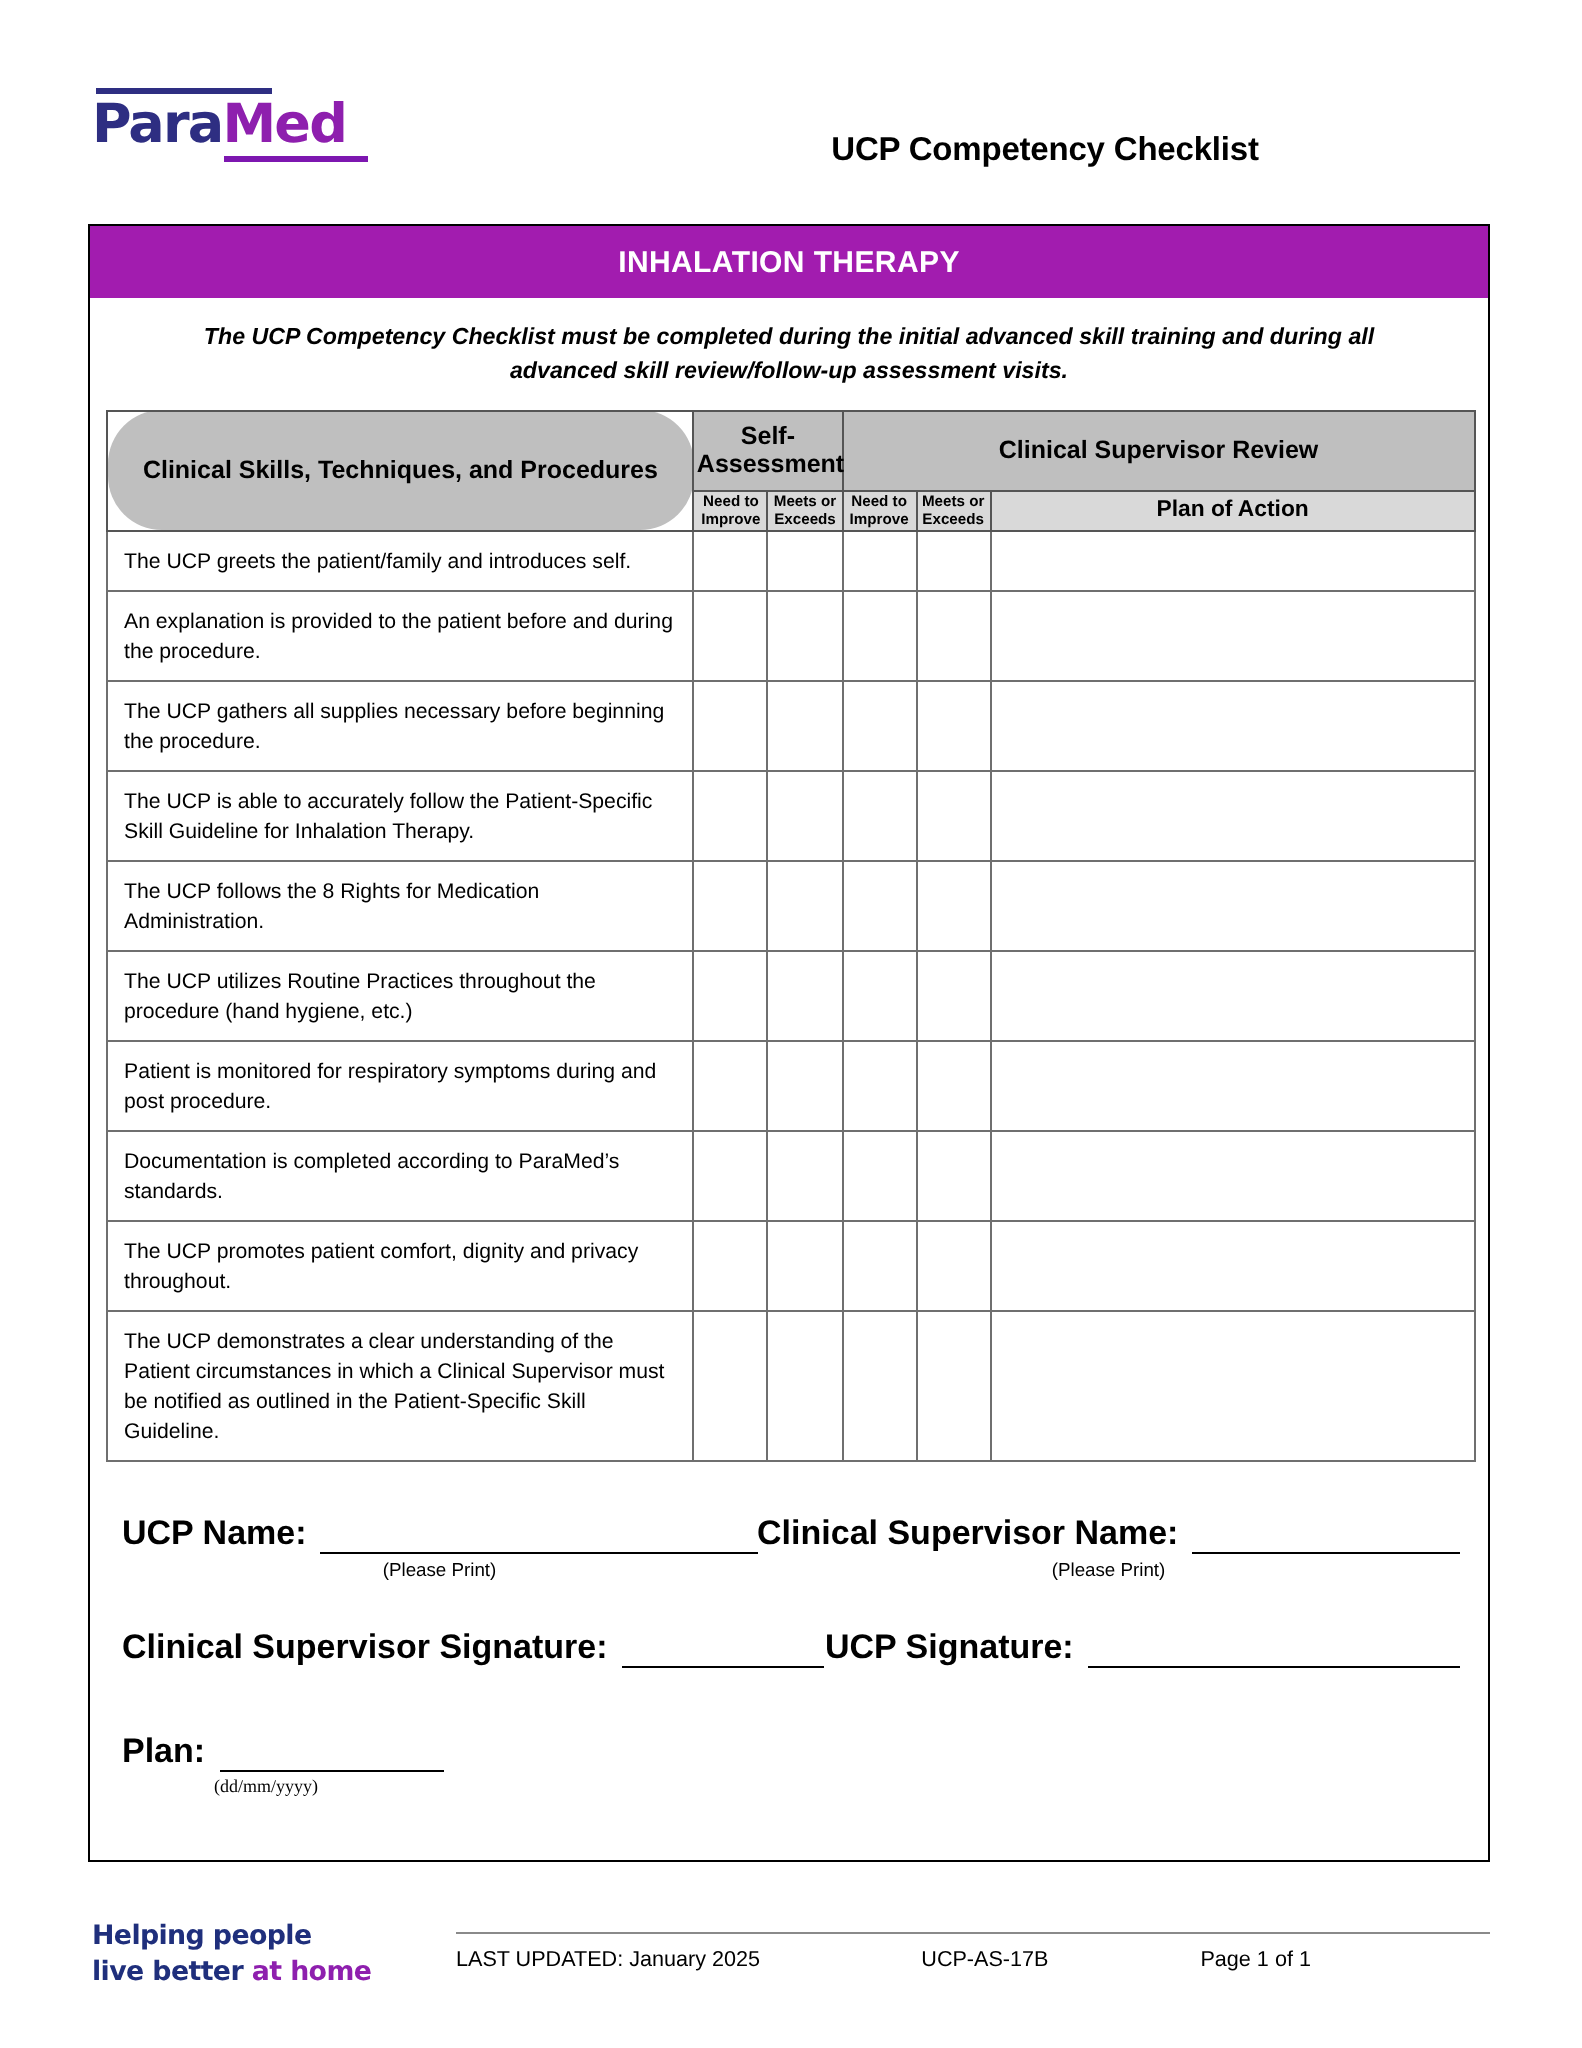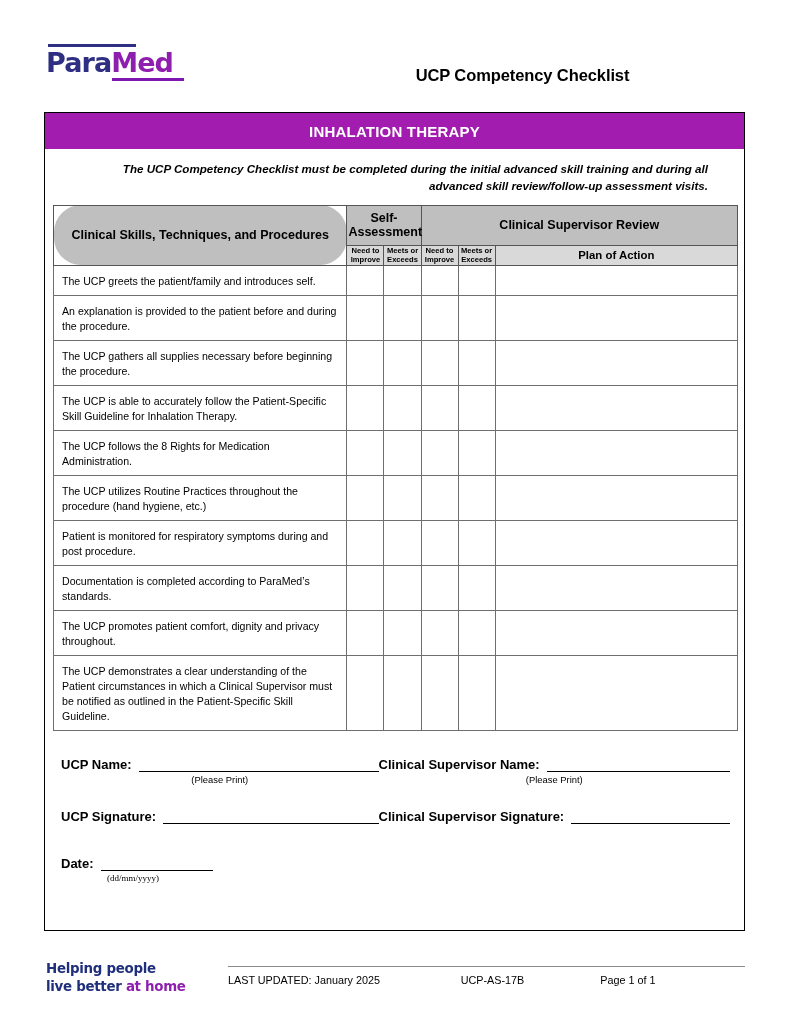--- a/index.html
+++ b/index.html
@@ -80,21 +80,21 @@
     display: flex;
     align-items: center;
     justify-content: center;
     font-size: 15px;
     font-weight: 700;
     letter-spacing: 0.2px;
   }
 
   .subtitle {
     padding: 12px 36px 10px 36px;
-    text-align: right;
+    text-align: center;
     font-size: 11.6px;
     font-weight: 700;
     font-style: italic;
     line-height: 1.45;
   }
 
   
   .table-wrap { padding: 0 8px; }
   table.checklist {
     width: 685px;
@@ -164,21 +164,21 @@
   .sig-col { position: relative; }
   .sig-col.left  { width: 318px; }
   .sig-col.right { width: 352px; }
   .sig-line {
     display: flex;
     align-items: flex-end;
   }
   .sig-label {
     font-weight: 700;
     white-space: nowrap;
-    font-size: 13px;
+    font-size: 17px;
   }
   .sig-rule {
     flex: 1;
     border-bottom: 1.4px solid #000;
     margin-left: 7px;
     height: 13px;
   }
   .sig-rule.short { flex: none; width: 112px; }
   .sig-hint {
     text-align: center;
@@ -377,40 +377,40 @@
           <span class="sig-label">Clinical Supervisor Name:</span>
           <span class="sig-rule"></span>
         </div>
         <div class="sig-hint">(Please Print)</div>
       </div>
     </div>
 
     <div class="spacer-22"></div>
 
     <div class="sig-row">
+      <div class="sig-col right">
+        <div class="sig-line">
+          <span class="sig-label">Clinical Supervisor Signature:</span>
+          <span class="sig-rule"></span>
+        </div>
+      </div>
       <div class="sig-col left">
         <div class="sig-line">
           <span class="sig-label">UCP Signature:</span>
           <span class="sig-rule"></span>
         </div>
       </div>
-      <div class="sig-col right">
-        <div class="sig-line">
-          <span class="sig-label">Clinical Supervisor Signature:</span>
-          <span class="sig-rule"></span>
-        </div>
-      </div>
     </div>
 
     <div class="spacer-30"></div>
 
     <div class="sig-row">
       <div class="sig-col left">
         <div class="sig-line">
-          <span class="sig-label">Date:</span>
+          <span class="sig-label">Plan:</span>
           <span class="sig-rule short"></span>
         </div>
         <div class="sig-hint date-hint">(dd/mm/yyyy)</div>
       </div>
     </div>
 
   </div>
 </div>
 
 <div class="footer">

